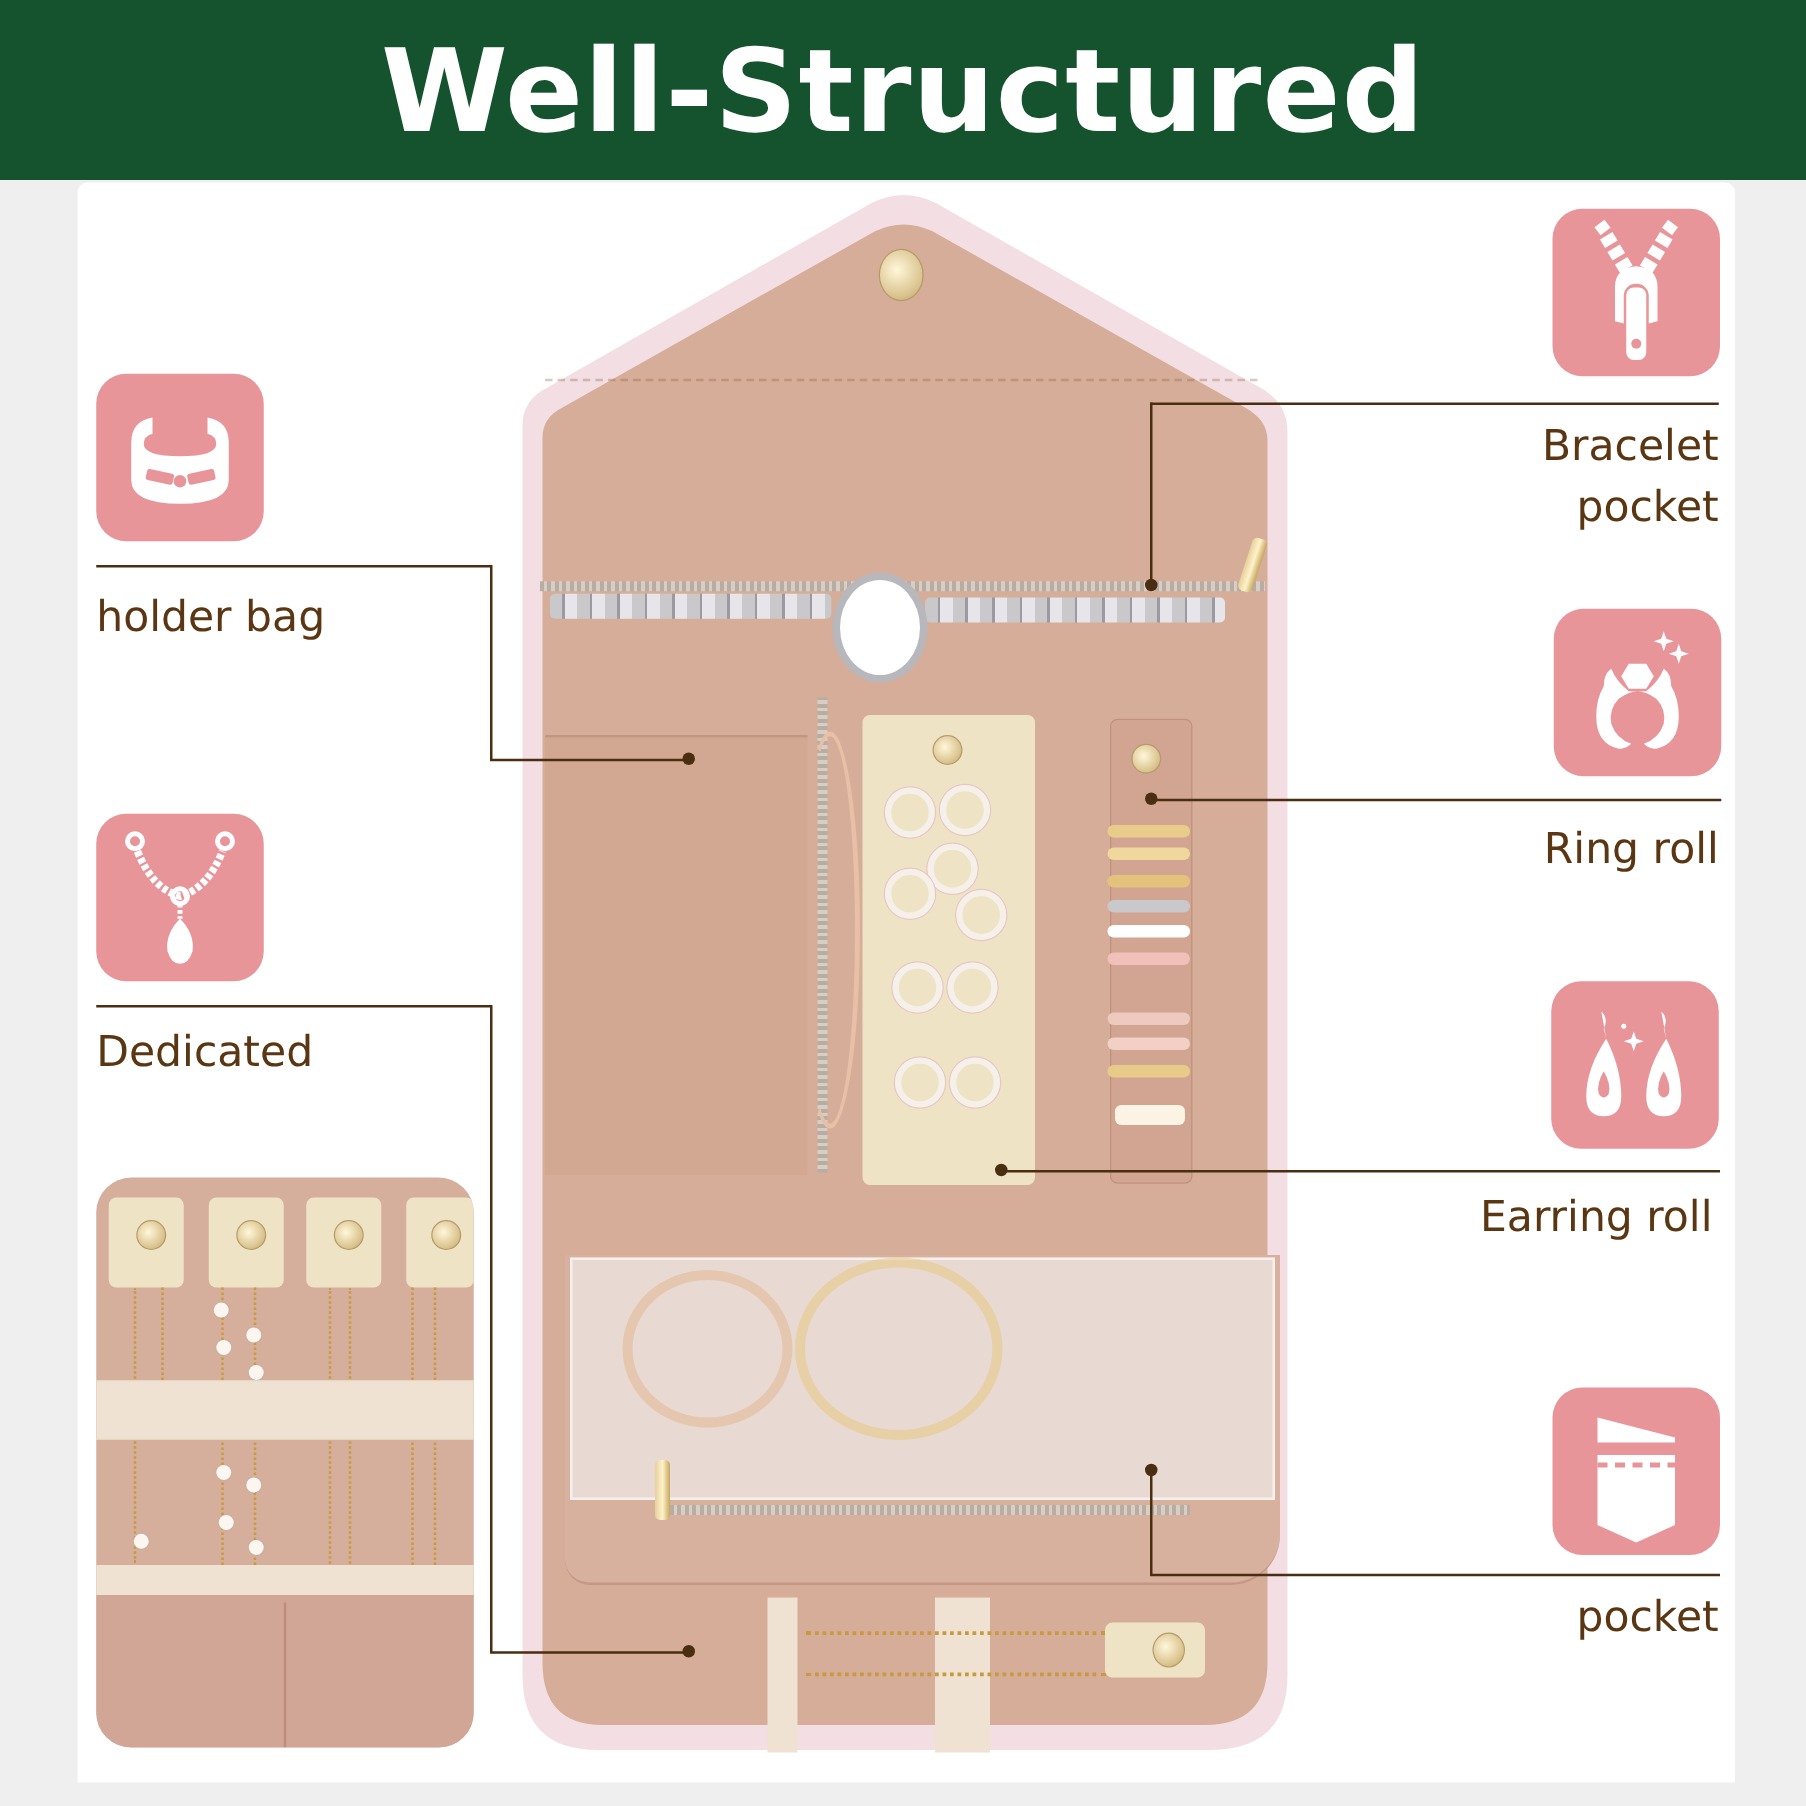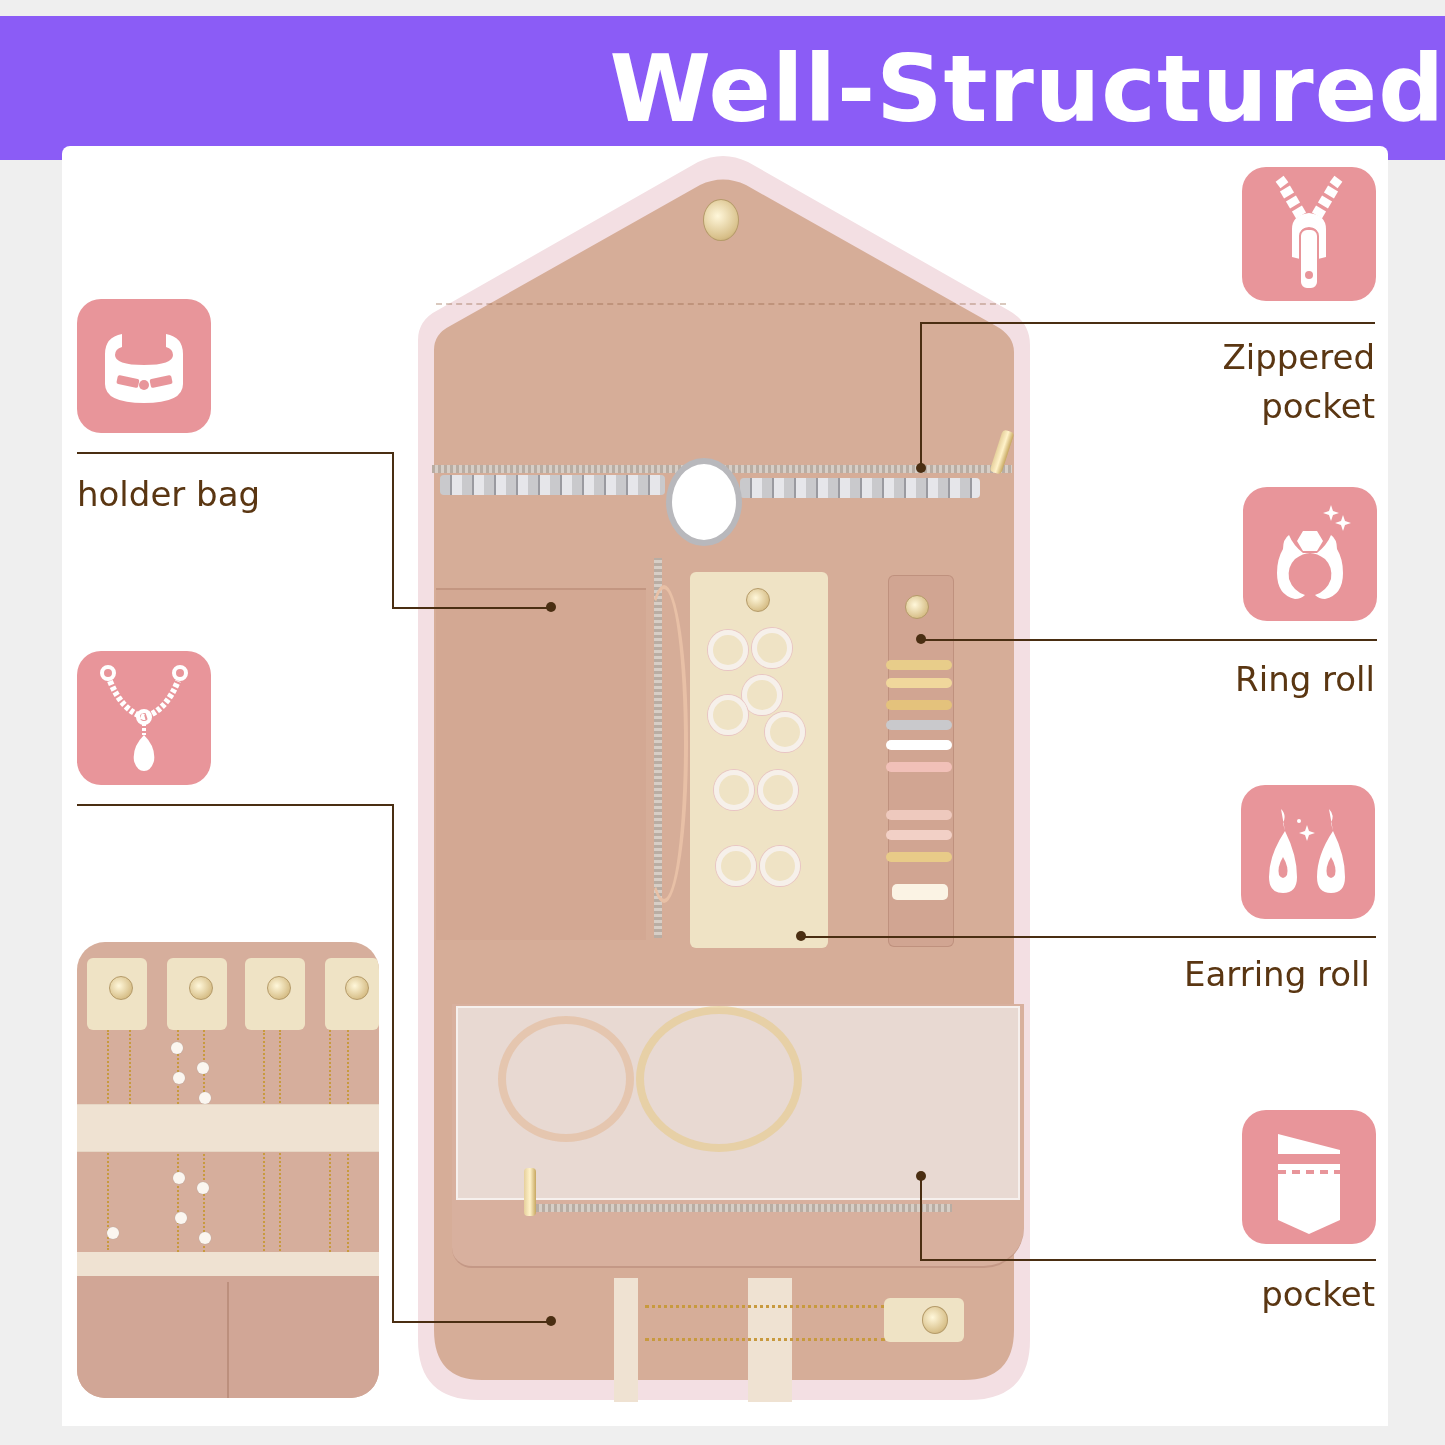--- a/index.html
+++ b/index.html
@@ -1,17 +1,17 @@
 <!DOCTYPE html>
 <html><head>
 <meta charset="utf-8">
 <style>
   html,body{margin:0;padding:0;}
   body{width:1445px;height:1445px;position:relative;overflow:hidden;background:#efefef;font-family:"DejaVu Sans","Liberation Sans",sans-serif;}
-  .banner{position:absolute;left:0;top:16px;width:1445px;height:144px;background:#8b5cf6;display:flex;align-items:center;justify-content:flex-end;}
+  .banner{position:absolute;left:0;top:0;width:1445px;height:144px;background:#14532d;display:flex;align-items:center;justify-content:center;}
   .banner h1{margin:0;color:#fff;font-family:"DejaVu Sans",sans-serif;font-weight:bold;font-size:92px;letter-spacing:1px;line-height:1;padding-top:4px;}
   .card{position:absolute;left:62px;top:146px;width:1326px;height:1280px;background:#fff;border-radius:8px 8px 0 0;}
   .icon-tile{position:absolute;width:134px;height:134px;border-radius:24px;background:#e8959a;}
   .icon-tile svg{width:134px;height:134px;display:block;}
   .label{position:absolute;color:#5a3612;font-family:"DejaVu Sans",sans-serif;font-size:34px;line-height:49px;}
   .label.right{text-align:right;}
   .hline{position:absolute;height:2px;background:#4a2e12;}
   .vline{position:absolute;width:2px;background:#4a2e12;}
   .dot{position:absolute;width:10px;height:10px;border-radius:50%;background:#4a2e12;}
   .seam{position:absolute;border-top:2px dashed rgba(150,100,70,.35);}
@@ -157,20 +157,21 @@
     <circle cx="67" cy="66" r="6" fill="none" stroke="#fff" stroke-width="4"></circle>
     <line x1="67" y1="72" x2="67" y2="84" stroke="#fff" stroke-width="4" stroke-dasharray="3 2"></line>
     <path d="M67 84 Q55 96 57 110 Q60 120 67 120 Q74 120 77 110 Q79 96 67 84 Z" fill="#fff"></path>
   </svg>
 </div>
 <div class="hline" style="left:77px;top:804px;width:316px;"></div>
 <div class="vline" style="left:392px;top:804px;height:518px;"></div>
 <div class="hline" style="left:392px;top:1321px;width:160px;"></div>
 <div class="dot" style="left:546px;top:1316px;"></div>
 <div class="label" style="left:77px;top:818px;">
+  <div>Dedicated</div>
 </div>
 
 <div class="icon-tile" style="left:1242px;top:167px;">
   <svg viewBox="0 0 134 134">
     <g stroke="#fff" stroke-width="8">
       <line x1="36" y1="18" x2="44" y2="12"></line>
         <line x1="40" y1="28" x2="50" y2="22"></line>
         <line x1="46" y1="38" x2="56" y2="32"></line>
         <line x1="52" y1="48" x2="62" y2="42"></line>
       <line x1="98" y1="18" x2="90" y2="12"></line>
@@ -180,21 +181,21 @@
     </g>
     <path d="M50 62 Q50 48 67 46 Q84 48 84 62 L84 90 L76 92 L76 70 Q76 60 67 60 Q58 60 58 70 L58 92 L50 90 Z" fill="#fff"></path>
     <rect x="58" y="62" width="18" height="60" rx="7" fill="#fff" stroke="#e8959a" stroke-width="2"></rect>
     <circle cx="67" cy="108" r="4" fill="#e8959a"></circle>
   </svg>
 </div>
 <div class="hline" style="left:920px;top:322px;width:455px;"></div>
 <div class="vline" style="left:920px;top:322px;height:148px;"></div>
 <div class="dot" style="left:916px;top:463px;"></div>
 <div class="label right" style="right:70px;top:333px;">
-  <div>Zippered</div>
+  <div>Bracelet</div>
   <div>pocket</div>
 </div>
 
 <div class="icon-tile" style="left:1243px;top:487px;">
   <svg viewBox="0 0 134 134">
     <path d="M60 44 L74 44 L80 54 L74 64 L60 64 L54 54 Z" fill="#fff"></path>
     <path d="M46 48 Q40 52 40 62 Q34 72 34 86 Q34 108 52 112 Q58 112 62 108 Q50 104 46 92 Q44 80 52 72 Q60 66 67 66 Q74 66 82 72 Q90 80 88 92 Q84 104 72 108 Q76 112 82 112 Q100 108 100 86 Q100 72 94 62 Q94 52 88 48 Q84 58 74 66 L60 66 Q50 58 46 48 Z" fill="#fff"></path>
     <path d="M88 18 L90 24 L96 26 L90 28 L88 34 L86 28 L80 26 L86 24 Z" fill="#fff"></path>
     <path d="M100 28 L102 34 L108 36 L102 38 L100 44 L98 38 L92 36 L98 34 Z" fill="#fff"></path>
   </svg>

